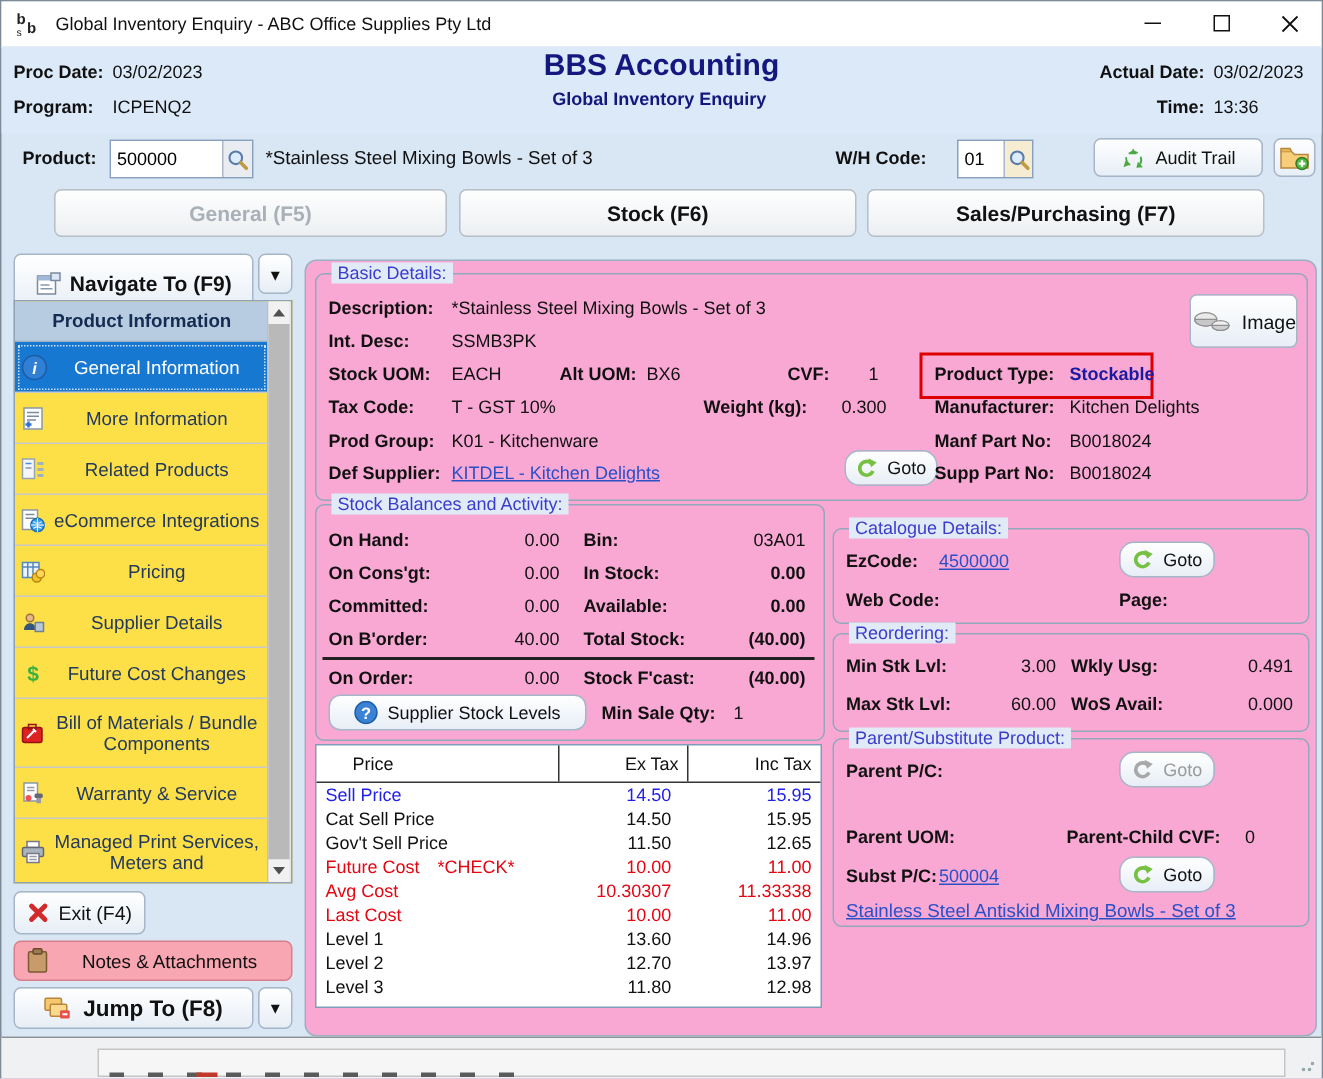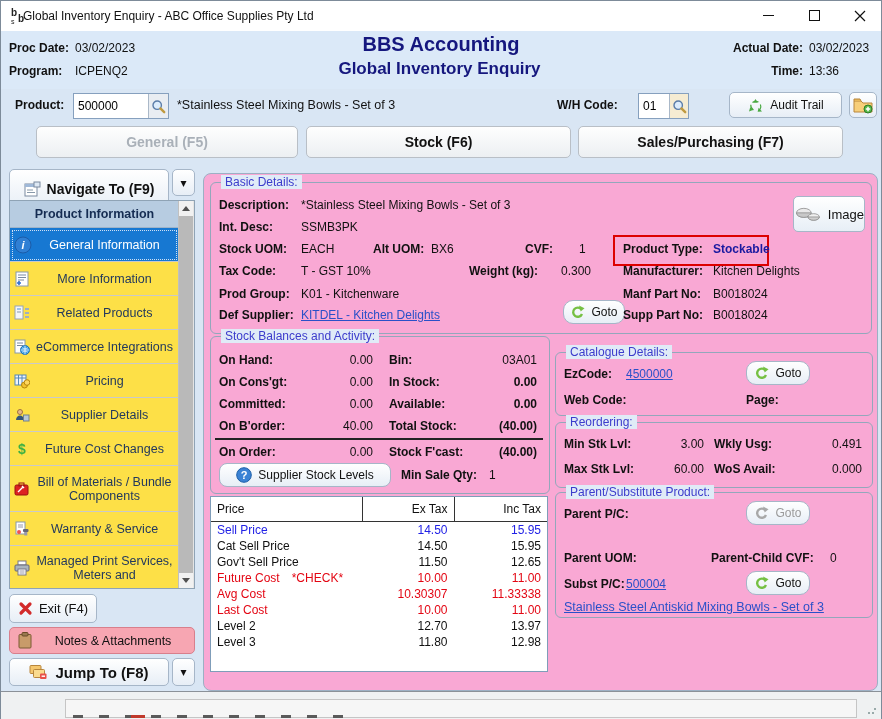--- a/index.html
+++ b/index.html
@@ -2,21 +2,21 @@
 <html><head>
 <meta charset="utf-8">
 <style>
   html,body{margin:0;padding:0;width:882px;height:719px;overflow:hidden;
     font-family:"Liberation Sans","DejaVu Sans",sans-serif;font-size:12px;color:#111;}
   .window{position:relative;width:880px;height:717px;border:1px solid #7d8b99;background:#d9e6f4;}
   .a{position:absolute;}
   .b{font-weight:700;}
   
   .titlebar{left:0;top:0;width:880px;height:30px;background:#fff;border-bottom:1px solid #e3e3e3;}
-  .titlebar .t{left:22px;top:8px;font-size:12px;}
+  .titlebar .t{left:36px;top:8px;font-size:12px;}
   .capbtn{width:46px;height:29px;top:0;display:flex;align-items:center;justify-content:center;}
   
   .header{left:0;top:30px;width:880px;height:58px;background:#dbe9f8;}
   .navy{color:#15177e;}
   
   .inputbox{background:#fff;border:1px solid #86a0be;display:flex;align-items:center;}
   .magbtn{margin-left:auto;height:100%;display:flex;align-items:center;justify-content:center;border-left:1px solid #aab8c8;background:#e9edf2;}
   .btn{border:1px solid #a6b6c8;border-radius:5px;background:linear-gradient(#ffffff,#e7eef6);
     display:flex;align-items:center;justify-content:center;gap:6px;box-sizing:border-box;}
   .tab{border:1px solid #b9bfc6;border-radius:5px;background:linear-gradient(#fefefe,#eceff2);
@@ -39,21 +39,21 @@
   .pinkbtn{background:#f7a6b2;border:1px solid #d87f8c;border-radius:5px;display:flex;align-items:center;}
   
   .mainpanel{left:202px;top:172px;width:673px;height:516px;background:#f9a8d4;border:1px solid #9cb0c4;border-radius:8px;}
   .group{position:absolute;border:1px solid #93a7bb;border-radius:6px;}
   .gt{position:absolute;top:-8px;left:10px;background:#e0ebf7;color:#3c3ccc;padding:0 4px;font-size:12px;}
   .lk{color:#2a50c8;text-decoration:underline;}
   .goto{border-radius:10px;font-weight:400;}
   .rv{text-align:right;display:inline-block;}
   
   .ptable{background:#fff;border:1px solid #7f9db9;}
-  .pth{display:flex;height:24px;align-items:center;border-bottom:1px solid #333;}
+  .pth{display:flex;height:24px;align-items:center;border-bottom:1px solid #333;padding-left:18px;}
   .pth div{box-sizing:border-box;padding:0 6px;}
   .prow{display:flex;height:16px;align-items:center;}
   .prow div{box-sizing:border-box;padding:0 6px;}
   .c-blue{color:#2222e6;}.c-red{color:#e30613;}.c-black{color:#111;}
   .col1{width:152px;}.col2{width:92px;text-align:right;}.col3{width:94px;text-align:right;}
   
   .statusbar{left:0;top:690px;width:880px;height:27px;background:#eff1f2;border-top:1px solid #8b9198;}
   .grip{position:absolute;right:4px;bottom:4px;width:10px;height:10px;
     background:radial-gradient(circle at 2px 8px,#9aa 1px,transparent 1.4px),
                radial-gradient(circle at 6px 8px,#9aa 1px,transparent 1.4px),
@@ -83,21 +83,21 @@
         </svg>
     </div>
   </div>
 
   <div class="a header">
     <span class="a b" style="left:8px;top:10px">Proc Date:</span>
     <span class="a" style="left:74px;top:10px">03/02/2023</span>
     <span class="a b" style="left:8px;top:33px">Program:</span>
     <span class="a" style="left:74px;top:33px">ICPENQ2</span>
     <div class="a navy b" style="left:0;top:2px;width:880px;text-align:center;font-size:20px">BBS Accounting</div>
-    <div class="a navy b" style="left:0;top:28px;width:877px;text-align:center;font-size:17px">Global Inventory Enquiry</div>
+    <div class="a navy b" style="left:0;top:28px;width:877px;text-align:center;font-size:12px">Global Inventory Enquiry</div>
     <span class="a b" style="left:690px;top:10px;width:112px;text-align:right">Actual Date:</span>
     <span class="a" style="left:808px;top:10px">03/02/2023</span>
     <span class="a b" style="left:690px;top:33px;width:112px;text-align:right">Time:</span>
     <span class="a" style="left:808px;top:33px">13:36</span>
   </div>
 
   <div class="a" style="left:0;top:88px;width:880px;height:34px">
     <span class="a b" style="left:14px;top:9px">Product:</span>
     <div class="a inputbox" style="left:72px;top:4px;width:94px;height:24px">
       <input style="border: 0px; outline: 0px; width: 66px; padding: 0px 4px; font: inherit; background: transparent;" value="500000">
@@ -426,20 +426,25 @@
         <div class="col1">Avg Cost</div>
           <div class="col2">10.30307</div>
           <div class="col3">11.33338</div>
       </div>
       <div class="prow c-red">
         <div class="col1">Last Cost</div>
           <div class="col2">10.00</div>
           <div class="col3">11.00</div>
       </div>
       <div class="prow c-black">
+        <div class="col1">Level 1</div>
+          <div class="col2">13.60</div>
+          <div class="col3">14.96</div>
+      </div>
+      <div class="prow c-black">
         <div class="col1">Level 2</div>
           <div class="col2">12.70</div>
           <div class="col3">13.97</div>
       </div>
       <div class="prow c-black">
         <div class="col1">Level 3</div>
           <div class="col2">11.80</div>
           <div class="col3">12.98</div>
       </div>
     </div>

